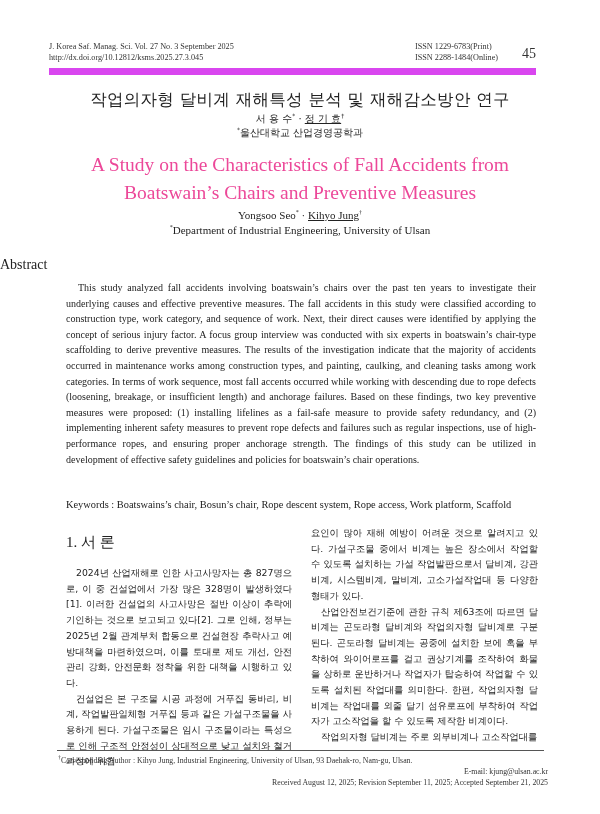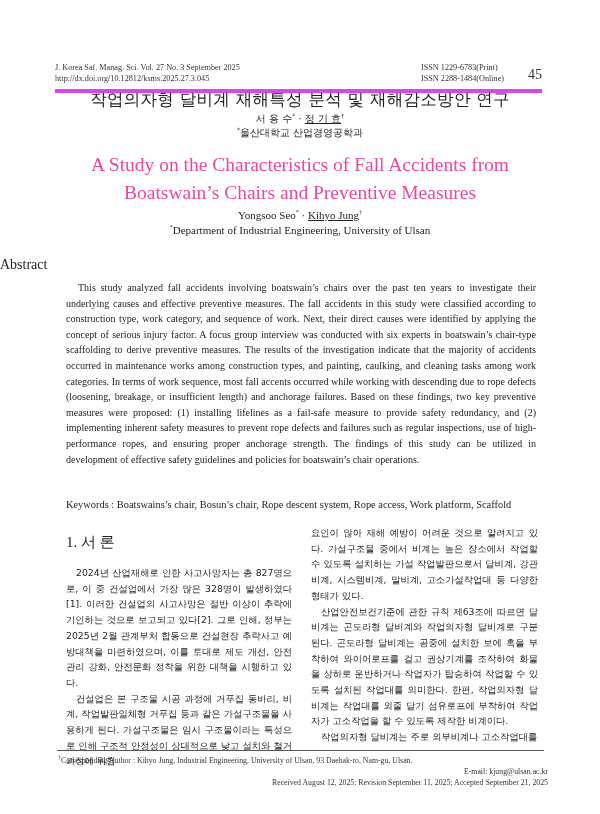--- a/index.html
+++ b/index.html
@@ -3,21 +3,21 @@
 <meta charset="utf-8">
 <style>
   html, body { margin: 0; padding: 0; }
   body {
     width: 600px; height: 814px; background: #ffffff; position: relative;
     font-family: "DejaVu Serif", "Liberation Serif", serif; color: #222;
     overflow: hidden;
   }
   .page { position: absolute; left: 0; top: 0; width: 600px; height: 814px; background: #fff; }
 
-  .running-head { position: absolute; left: 55px; top: 42px; width: 487px; height: 26px; border-bottom: 4px solid #d946ef; margin-top: 21px; }
+  .running-head { position: absolute; left: 49px; top: 42px; width: 487px; height: 26px; border-bottom: 7px solid #d946ef; }
   .rh-left { position: absolute; left: 0; top: 0; font-size: 8.2px; line-height: 10.5px; color: #333; font-family: "Liberation Serif", serif; }
   .rh-right { position: absolute; left: 366px; top: 0; font-size: 8.2px; line-height: 10.5px; color: #333; font-family: "Liberation Serif", serif; }
   .rh-page { position: absolute; right: 0; top: 4px; font-size: 14px; color: #333; font-family: "Liberation Serif", serif; }
 
   .kr-title { position: absolute; left: 0; width: 600px; top: 89px; text-align: center; font-size: 16.5px; color: #222; font-family: "DejaVu Sans", sans-serif; letter-spacing: 0.3px; }
   .kr-authors { position: absolute; left: 0; width: 600px; top: 112px; text-align: center; font-size: 10px; color: #222; font-family: "DejaVu Sans", sans-serif; }
   .kr-affil { position: absolute; left: 0; width: 600px; top: 126px; text-align: center; font-size: 10px; color: #222; font-family: "DejaVu Sans", sans-serif; }
 
   .en-title { position: absolute; left: 0; width: 600px; top: 151px; text-align: center; font-size: 19.5px; line-height: 28px; color: #ec4899; font-family: "Liberation Serif", serif; }
   .en-authors { position: absolute; left: 0; width: 600px; top: 209px; text-align: center; font-size: 11px; color: #222; font-family: "Liberation Serif", serif; }

